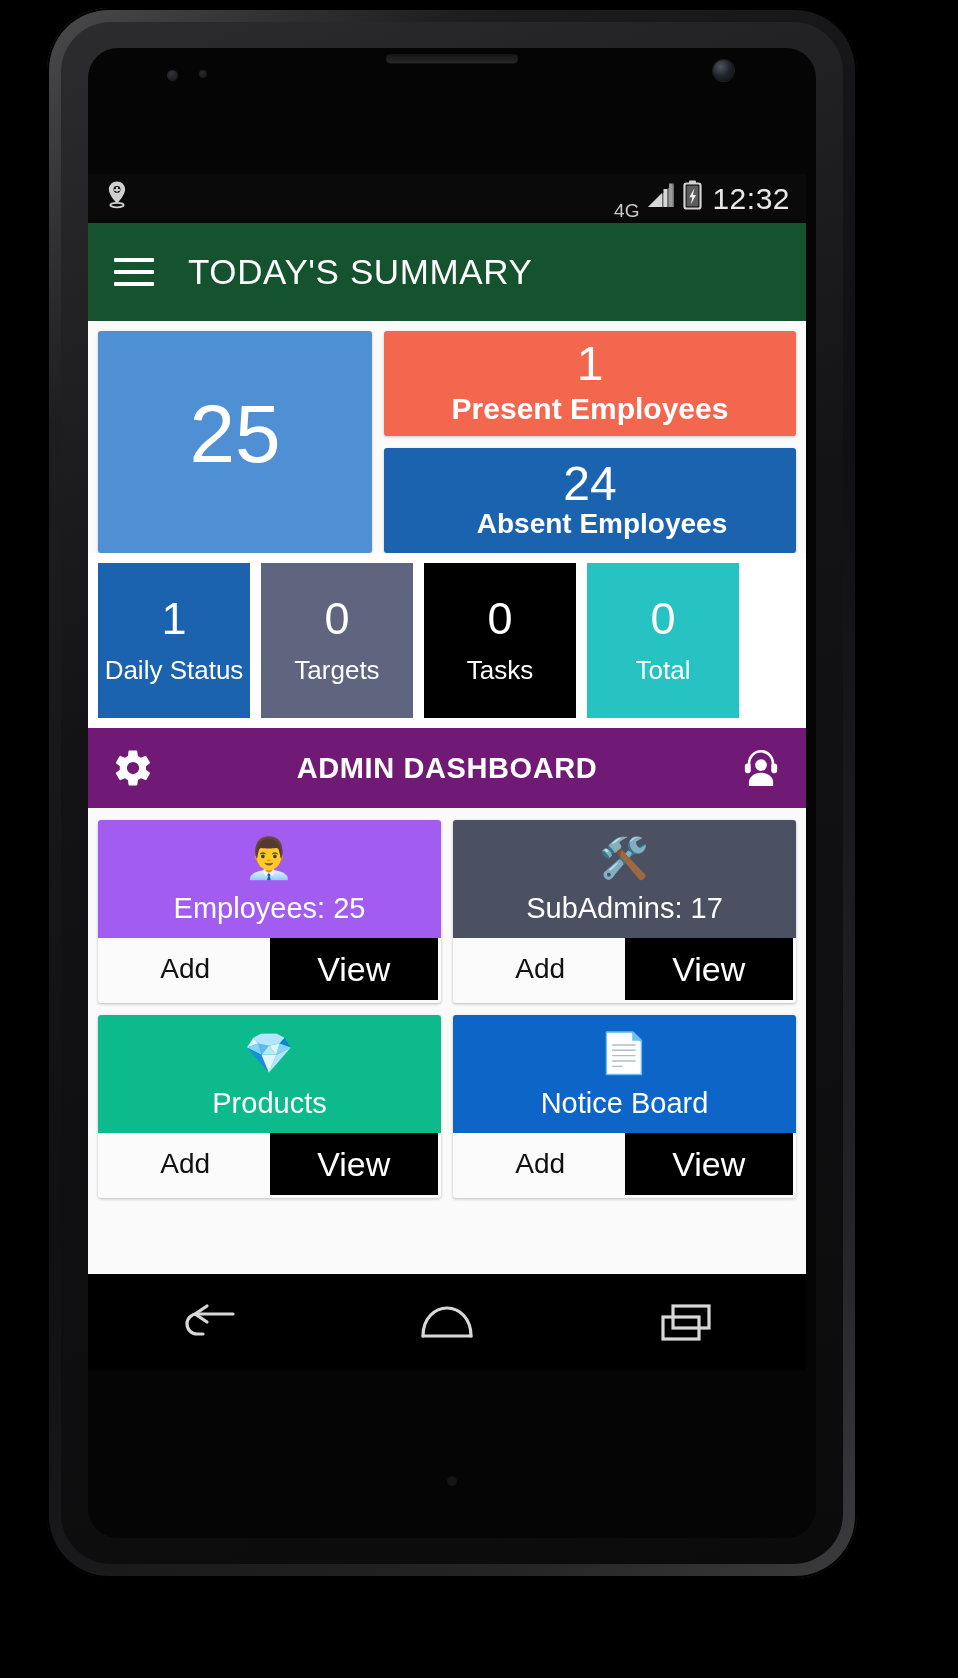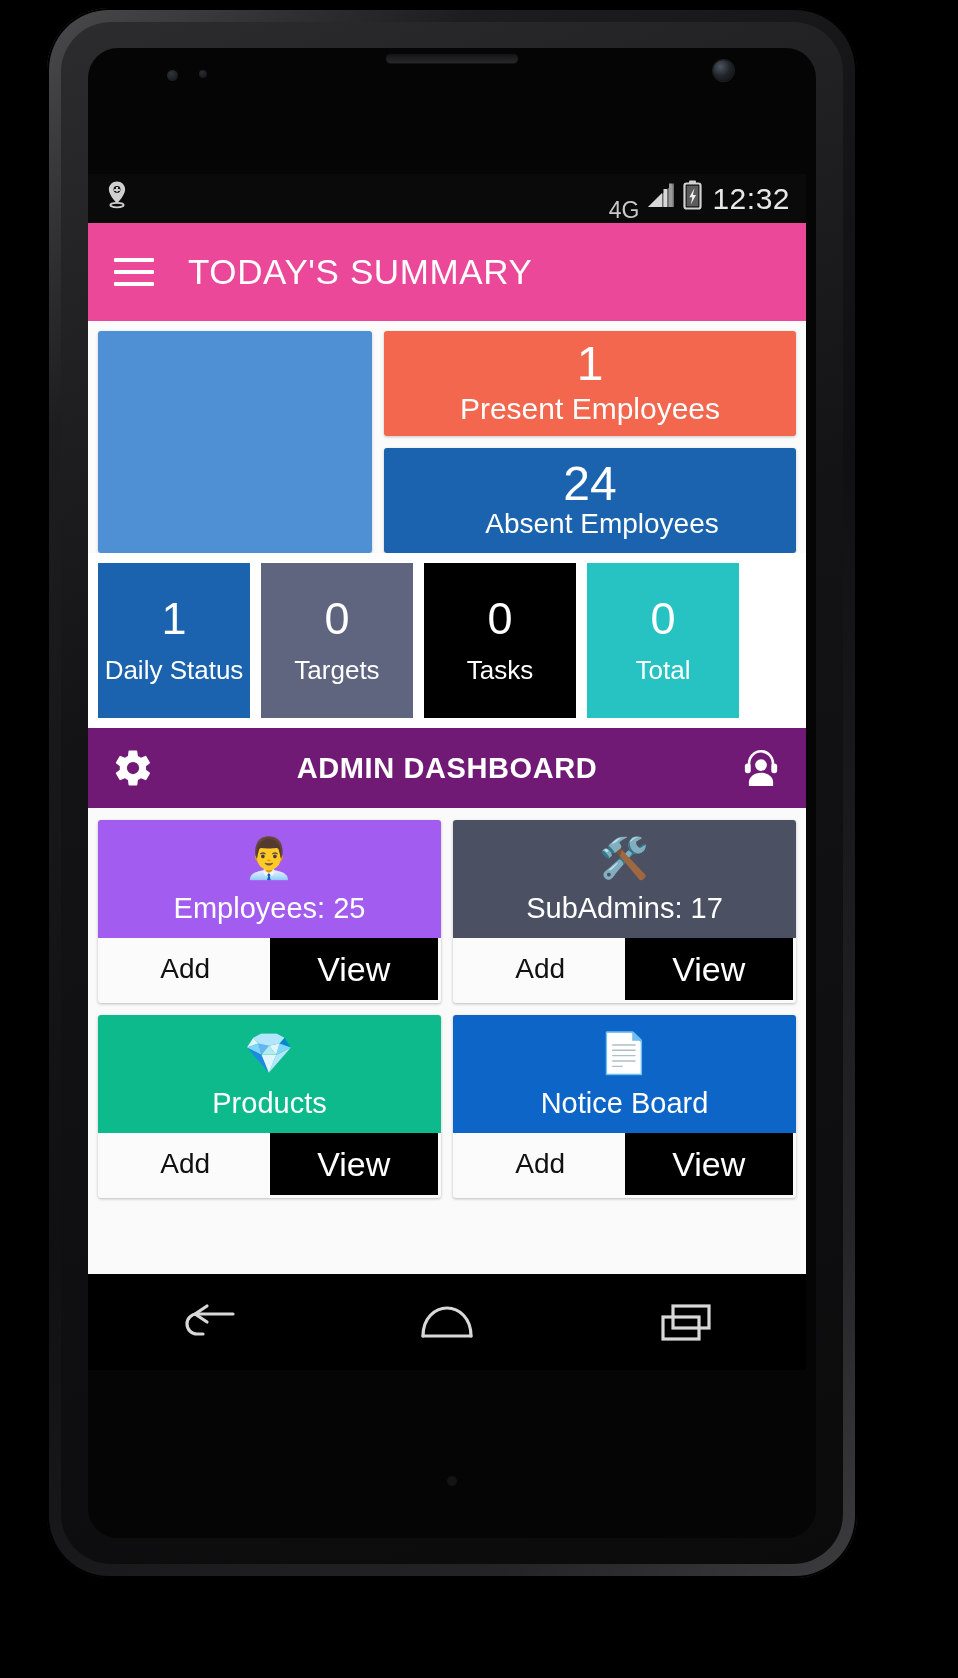--- a/index.html
+++ b/index.html
@@ -92,21 +92,21 @@
 
   
   #summary-wrap{ background:#fbfbfb; padding:10px 10px 0 10px; }
   #summary-top{ display:flex; gap:12px; height:222px; }
   .tile{
     border-radius:3px; color:#fff; display:flex; flex-direction:column;
     align-items:center; justify-content:center;
     box-shadow:0 1px 3px rgba(0,0,0,.22);
   }
   .tile .num{ font-weight:300; line-height:1; }
-  .tile .lbl{ font-weight:400; line-height:1.15; }
+  .tile .lbl{ font-weight:700; line-height:1.15; }
 
   #tile-total{ flex:0 0 274px; background:#4f90d4; }
   #tile-total .num{ font-size:82px; margin-bottom:16px; }
   #tile-total .lbl{ font-size:33px; }
 
   #right-col{ flex:1; display:flex; flex-direction:column; gap:12px; }
   #tile-present{ flex:1; background:#f4674f; }
   #tile-present .num{ font-size:48px; margin-bottom:4px;}
   #tile-present .lbl{ font-size:30px; }
   #tile-absent{ flex:1; background:#1b63ae; }
@@ -190,53 +190,54 @@
       <span class="statusglyph">
         <svg width="26" height="30" viewBox="0 0 24 28">
           <path d="M12 1.5c-4.2 0-7.6 3.3-7.6 7.4 0 5.4 7.6 13 7.6 13s7.6-7.6 7.6-13c0-4.1-3.4-7.4-7.6-7.4z" fill="#cfcfcf"></path>
           <circle cx="12" cy="8.8" r="3.2" fill="#0a0a0a"></circle>
           <path d="M11 6.6h2v4.4h-2z M9.3 8.3h5.4v2H9.3z" fill="#cfcfcf"></path>
           <ellipse cx="12" cy="23.4" rx="6.2" ry="2.1" fill="none" stroke="#cfcfcf" stroke-width="1.7"></ellipse>
         </svg>
       </span>
     </div>
     <div id="status-right">
-      <span style="font-size:23px;color:#c9c9c9;align-self:flex-start;margin-top:24px;">4G</span>
+      <span style="font-size:19px;color:#c9c9c9;align-self:flex-start;margin-top:24px;">4G</span>
       <span class="statusglyph">
         <svg width="30" height="28" viewBox="0 0 30 28">
           <path d="M2 26 L28 2 L28 26 Z" fill="#6d6d6d"></path>
           <path d="M2 26 L16 12 L16 26 Z" fill="#d8d8d8"></path>
           <rect x="17.5" y="8" width="3.6" height="18" fill="#d8d8d8"></rect>
           <rect x="23" y="2.5" width="3.6" height="23.5" fill="#9a9a9a"></rect>
         </svg>
       </span>
       <span class="statusglyph">
         <svg width="19" height="30" viewBox="0 0 19 30">
           <rect x="6" y="0.5" width="7" height="3" rx="1" fill="#d2d2d2"></rect>
           <rect x="1.5" y="3.5" width="16" height="25" rx="2" fill="none" stroke="#d2d2d2" stroke-width="2.2"></rect>
           <rect x="3.6" y="5.6" width="11.8" height="20.8" fill="#5c5c5c"></rect>
           <path d="M11.4 8.2 L6.4 17.2 L9.4 17.2 L7.8 24.4 L13 15 L9.9 15 Z" fill="#f2f2f2"></path>
         </svg>
       </span>
       <span id="status-clock">12:32</span>
     </div>
   </div>
 
-  <div id="app-bar" style="background: #ec4899;">
+  <div id="app-bar" style="background: #14532d;">
     <div id="hamburger">
       <i></i>
         <i></i>
         <i></i>
     </div>
     <div id="app-bar-title">TODAY'S SUMMARY</div>
   </div>
 
   <div id="summary-wrap">
     <div id="summary-top">
       <div class="tile" id="tile-total" style="background: rgb(79, 144, 212);">
+        <div class="num">25</div>
       </div>
       <div id="right-col">
         <div class="tile" id="tile-present" style="background: rgb(244, 103, 79);">
           <div class="num">1</div>
           <div class="lbl">Present Employees</div>
         </div>
         <div class="tile" id="tile-absent" style="background: rgb(27, 99, 174);">
           <div class="num">24</div>
           <div class="lbl">Absent Employees</div>
         </div>

